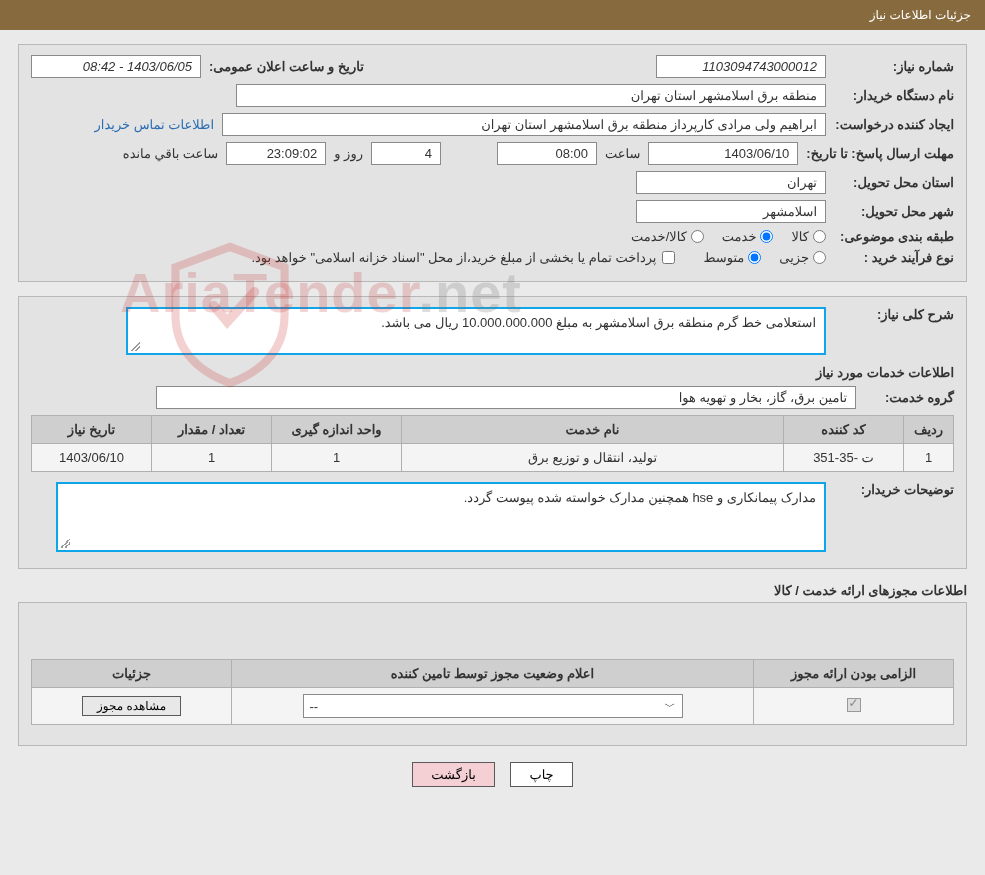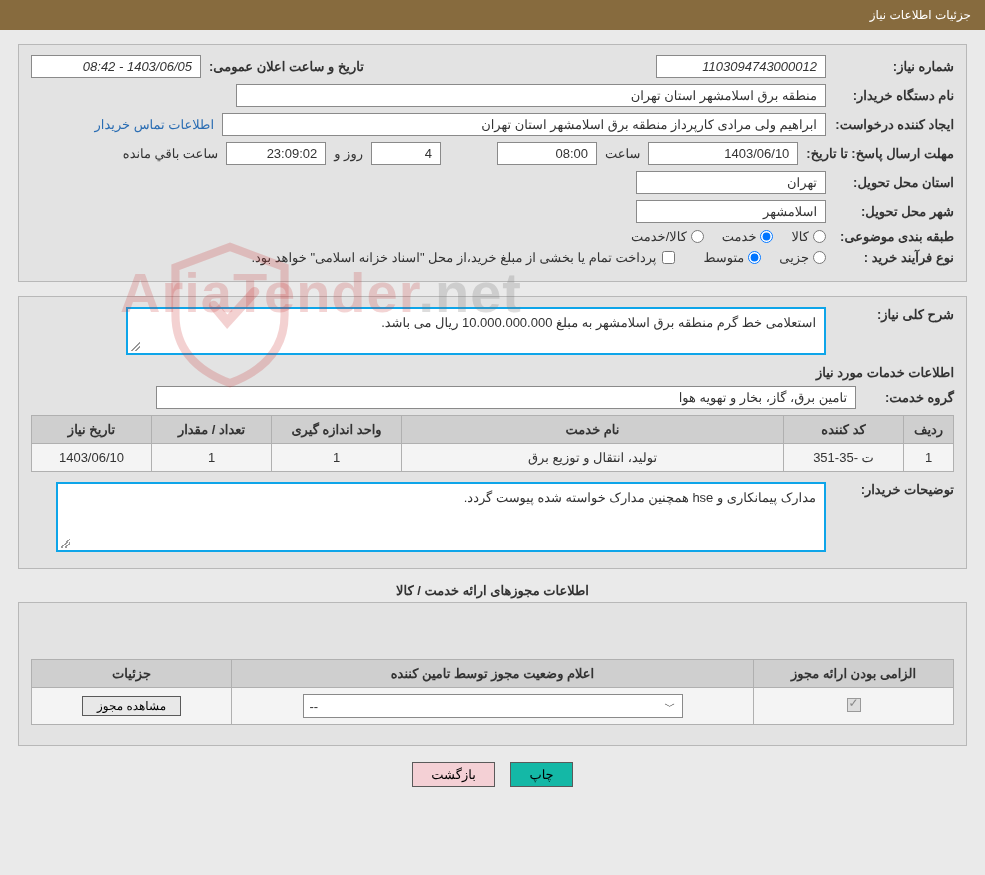--- a/index.html
+++ b/index.html
@@ -84,21 +84,20 @@
   border: 1px solid #b0b0b0;
   padding: 6px 8px;
   text-align: center;
   font-size: 13px;
 }
 .tbl th { background: #cfcfcf; font-weight: bold; }
 .tbl td { background: #f4f4f4; }
 .section-title {
   margin: 0 18px 4px 18px;
   font-weight: bold;
-  text-align: center;
 }
 .select-box {
   border: 1px solid #8a8a8a;
   background: #fff;
   width: 380px;
   height: 24px;
   display: flex;
   align-items: center;
   justify-content: space-between;
   padding: 0 6px;
@@ -108,21 +107,21 @@
   text-align: center;
   margin: 16px 0;
 }
 .btn {
   border: 1px solid #5a5a5a;
   padding: 4px 18px;
   font-size: 13px;
   cursor: pointer;
   margin: 0 6px;
 }
-.btn-green { background: #14b8a6; }
+.btn-green { background: #ffffff; }
 .btn-pink { background: #f4d0d5; }
 .btn-small {
   border: 1px solid #5a5a5a;
   background: #e8e8e8;
   padding: 2px 14px;
   font-size: 12px;
   cursor: pointer;
 }
 .chk {
   width: 14px; height: 14px;

